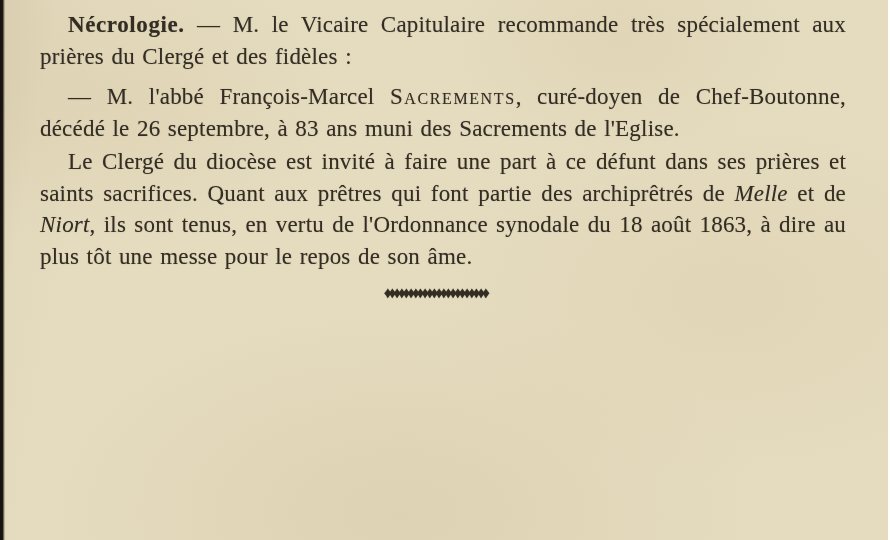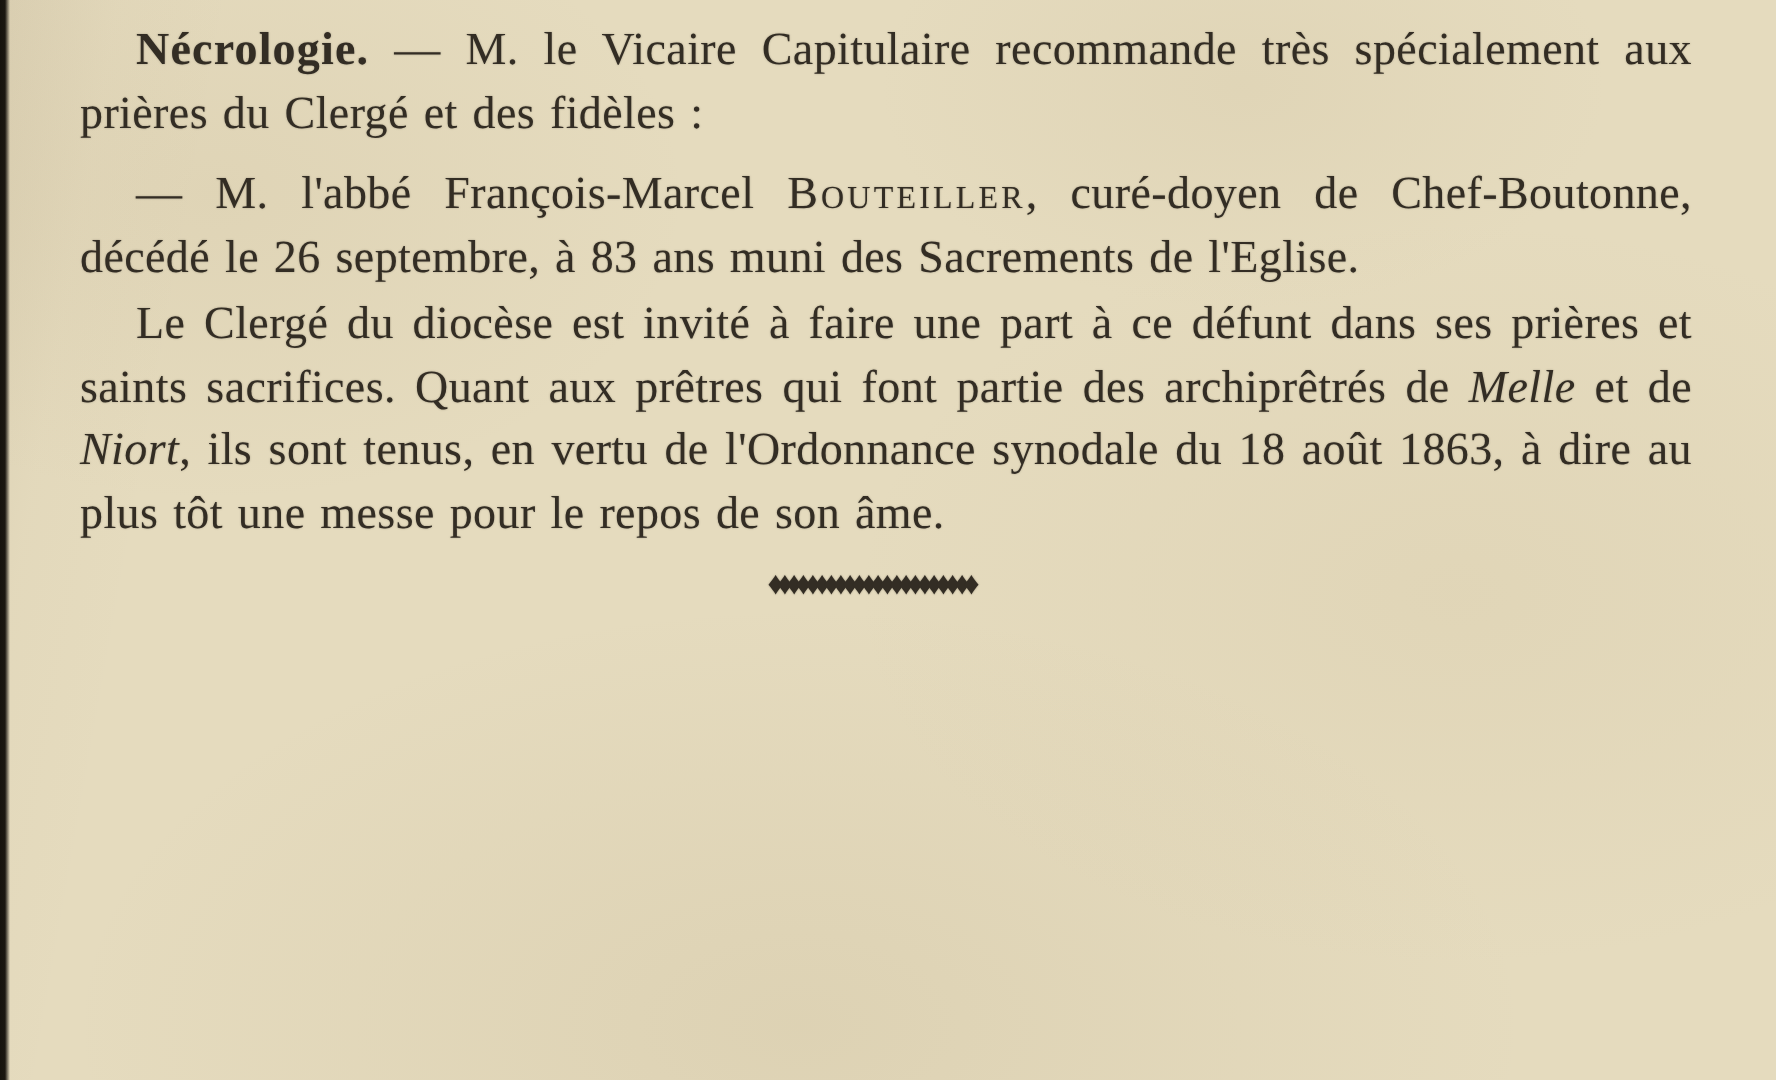--- a/index.html
+++ b/index.html
@@ -75,21 +75,21 @@
 
   <div class="scan-edge"></div>
 
   <div class="text-block">
 
     <p class="para gap-after">
       <span class="lead-bold">Nécrologie.</span><span> — M. le Vicaire Capitulaire recommande très spécialement aux prières du Clergé et des fidèles&nbsp;:</span>
     </p>
 
     <p class="para tight-after">
-      <span>— M. l'abbé François-Marcel </span><span class="name-smallcaps">Bouteiller</span><span>, curé-doyen de Chef-Boutonne, décédé le 26 septembre, à 83 ans muni des Sacrements de l'Eglise.</span>
+      <span>— M. l'abbé François-Marcel </span><span class="name-smallcaps">Sacrements</span><span>, curé-doyen de Chef-Boutonne, décédé le 26 septembre, à 83 ans muni des Sacrements de l'Eglise.</span>
     </p>
 
 
     <p class="para">
       <span>Le Clergé du diocèse est invité à faire une part à ce défunt dans ses prières et saints sacrifices. Quant aux prêtres qui font partie des archiprêtrés de </span><span class="place-italic">Melle</span><span> et de </span><span class="place-italic">Niort</span><span>, ils sont tenus, en vertu de l'Ordonnance synodale du 18 août 1863, à dire au plus tôt une messe pour le repos de son âme.</span>
     </p>
 
     <div class="ornament">♦♦♦♦♦♦♦♦♦♦♦♦♦♦♦♦♦♦♦♦♦♦</div>
 
   </div>

